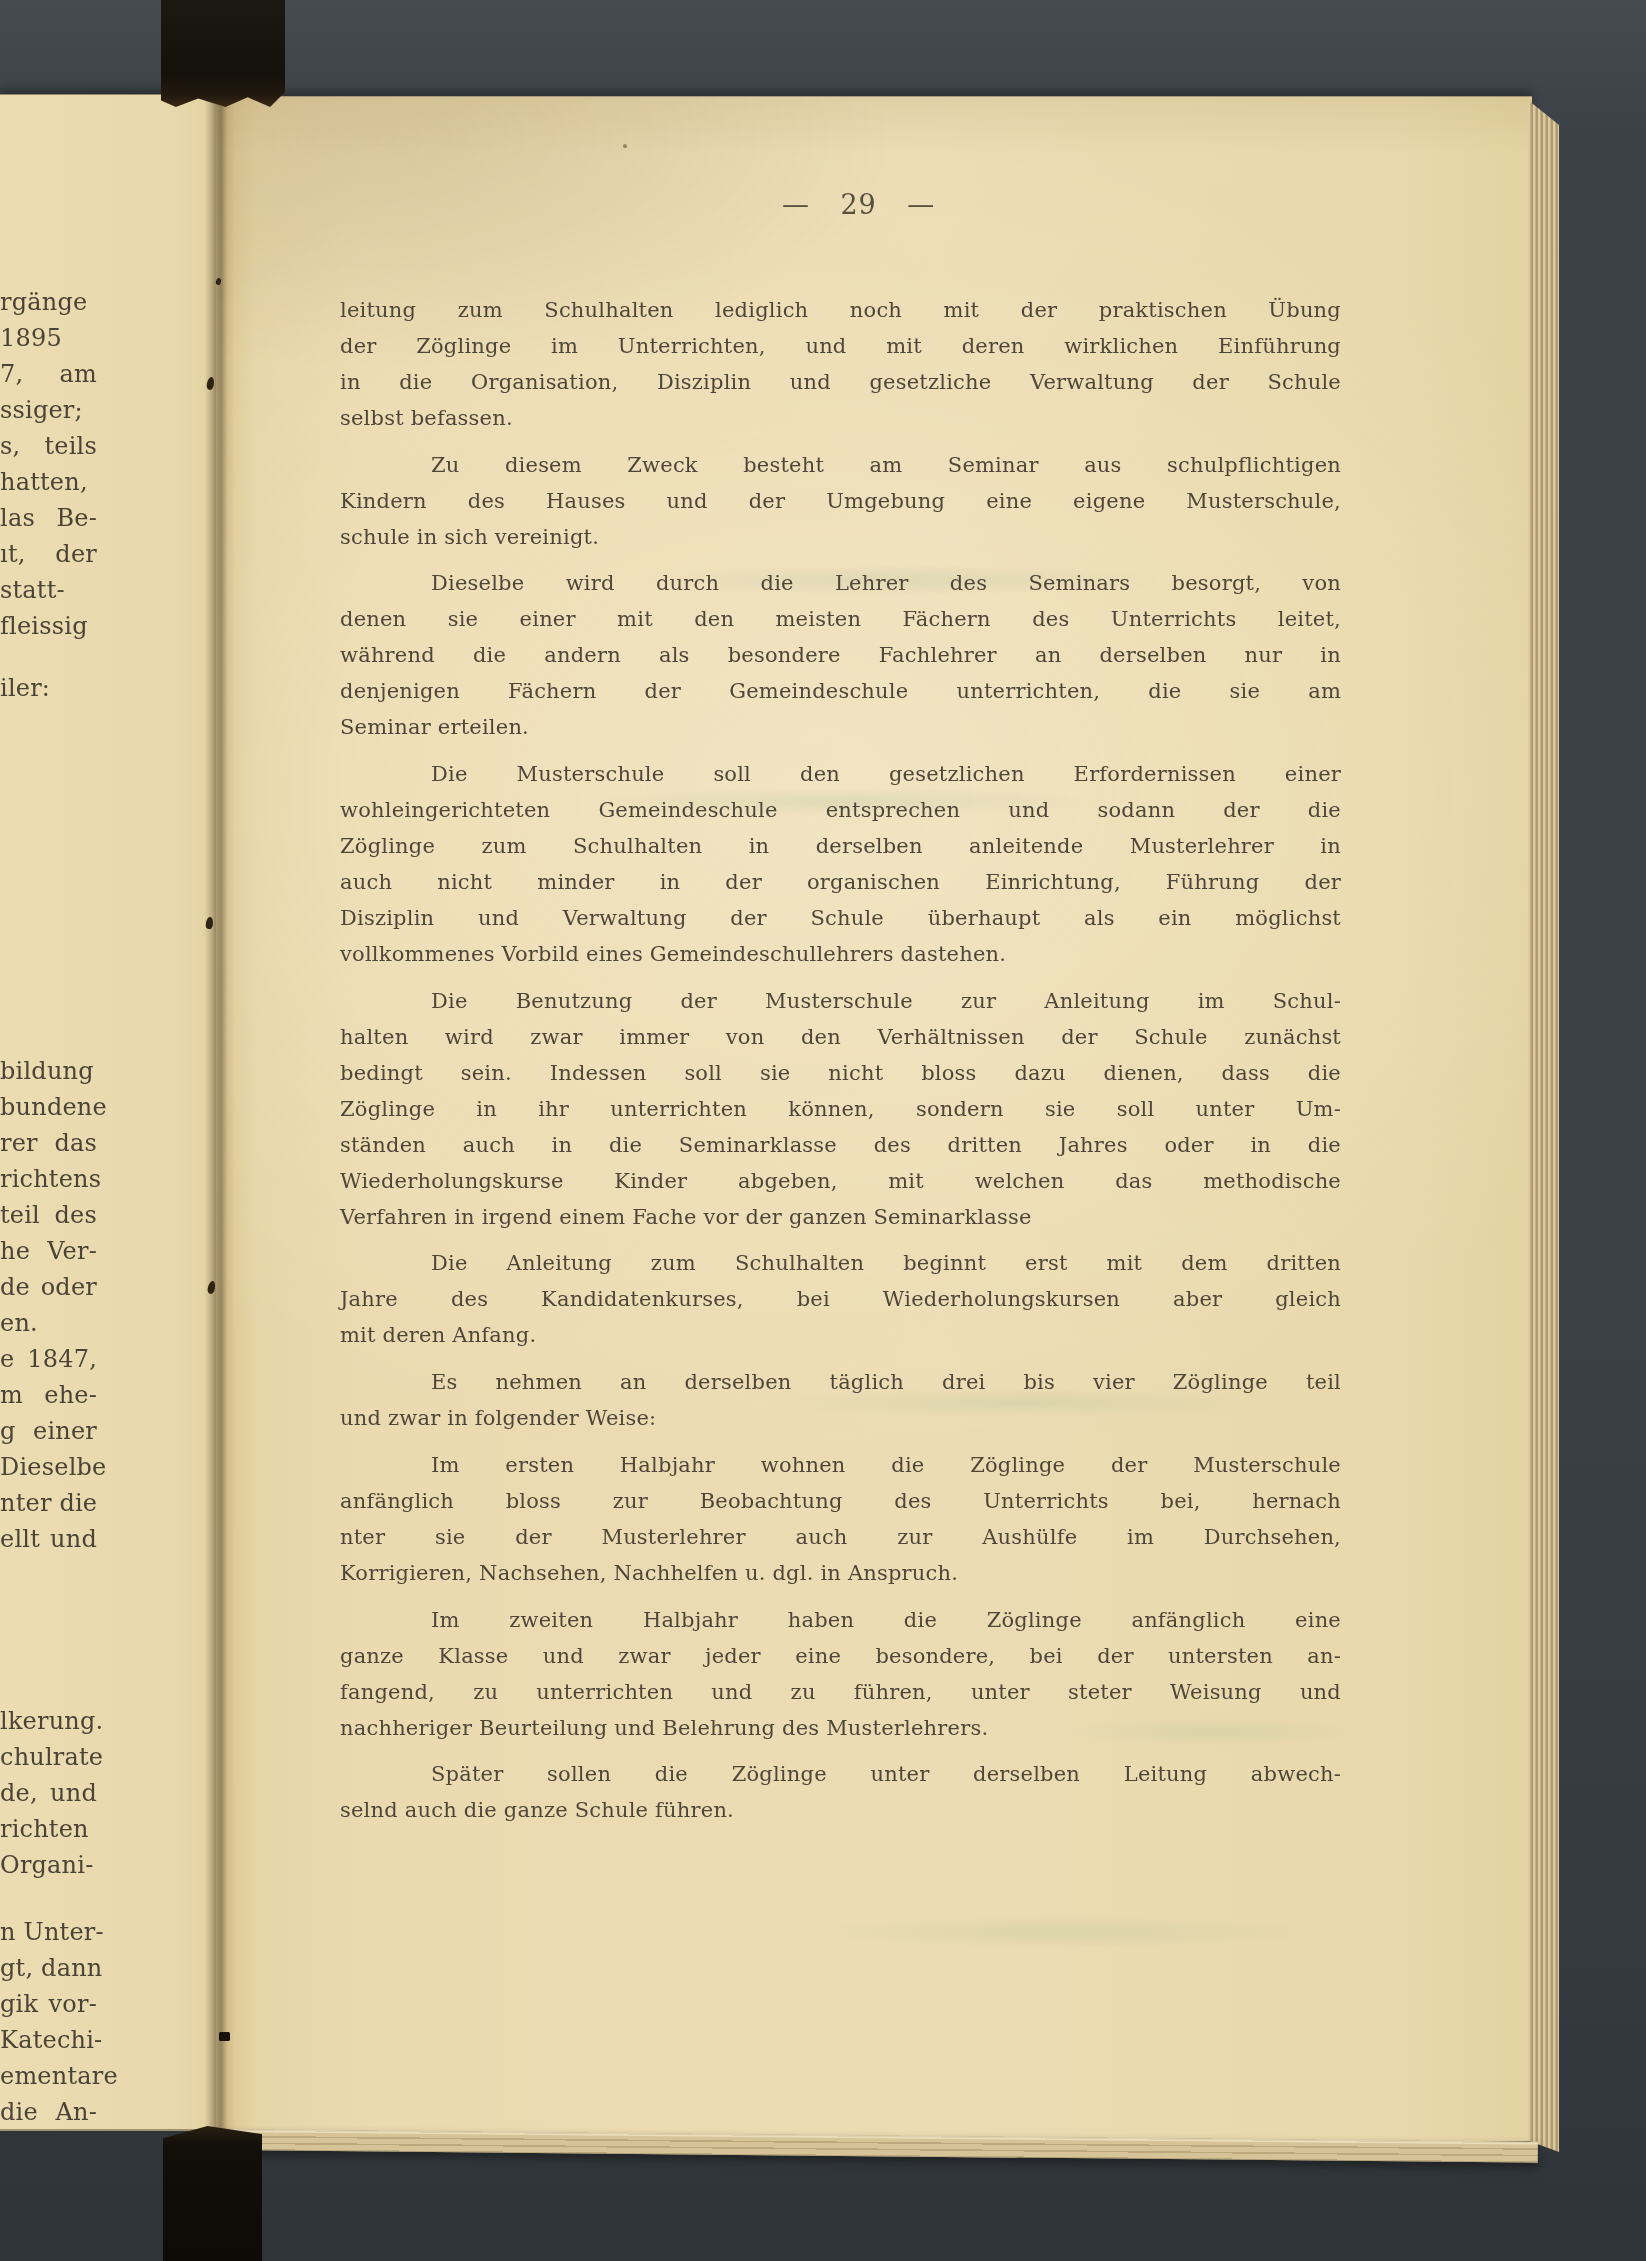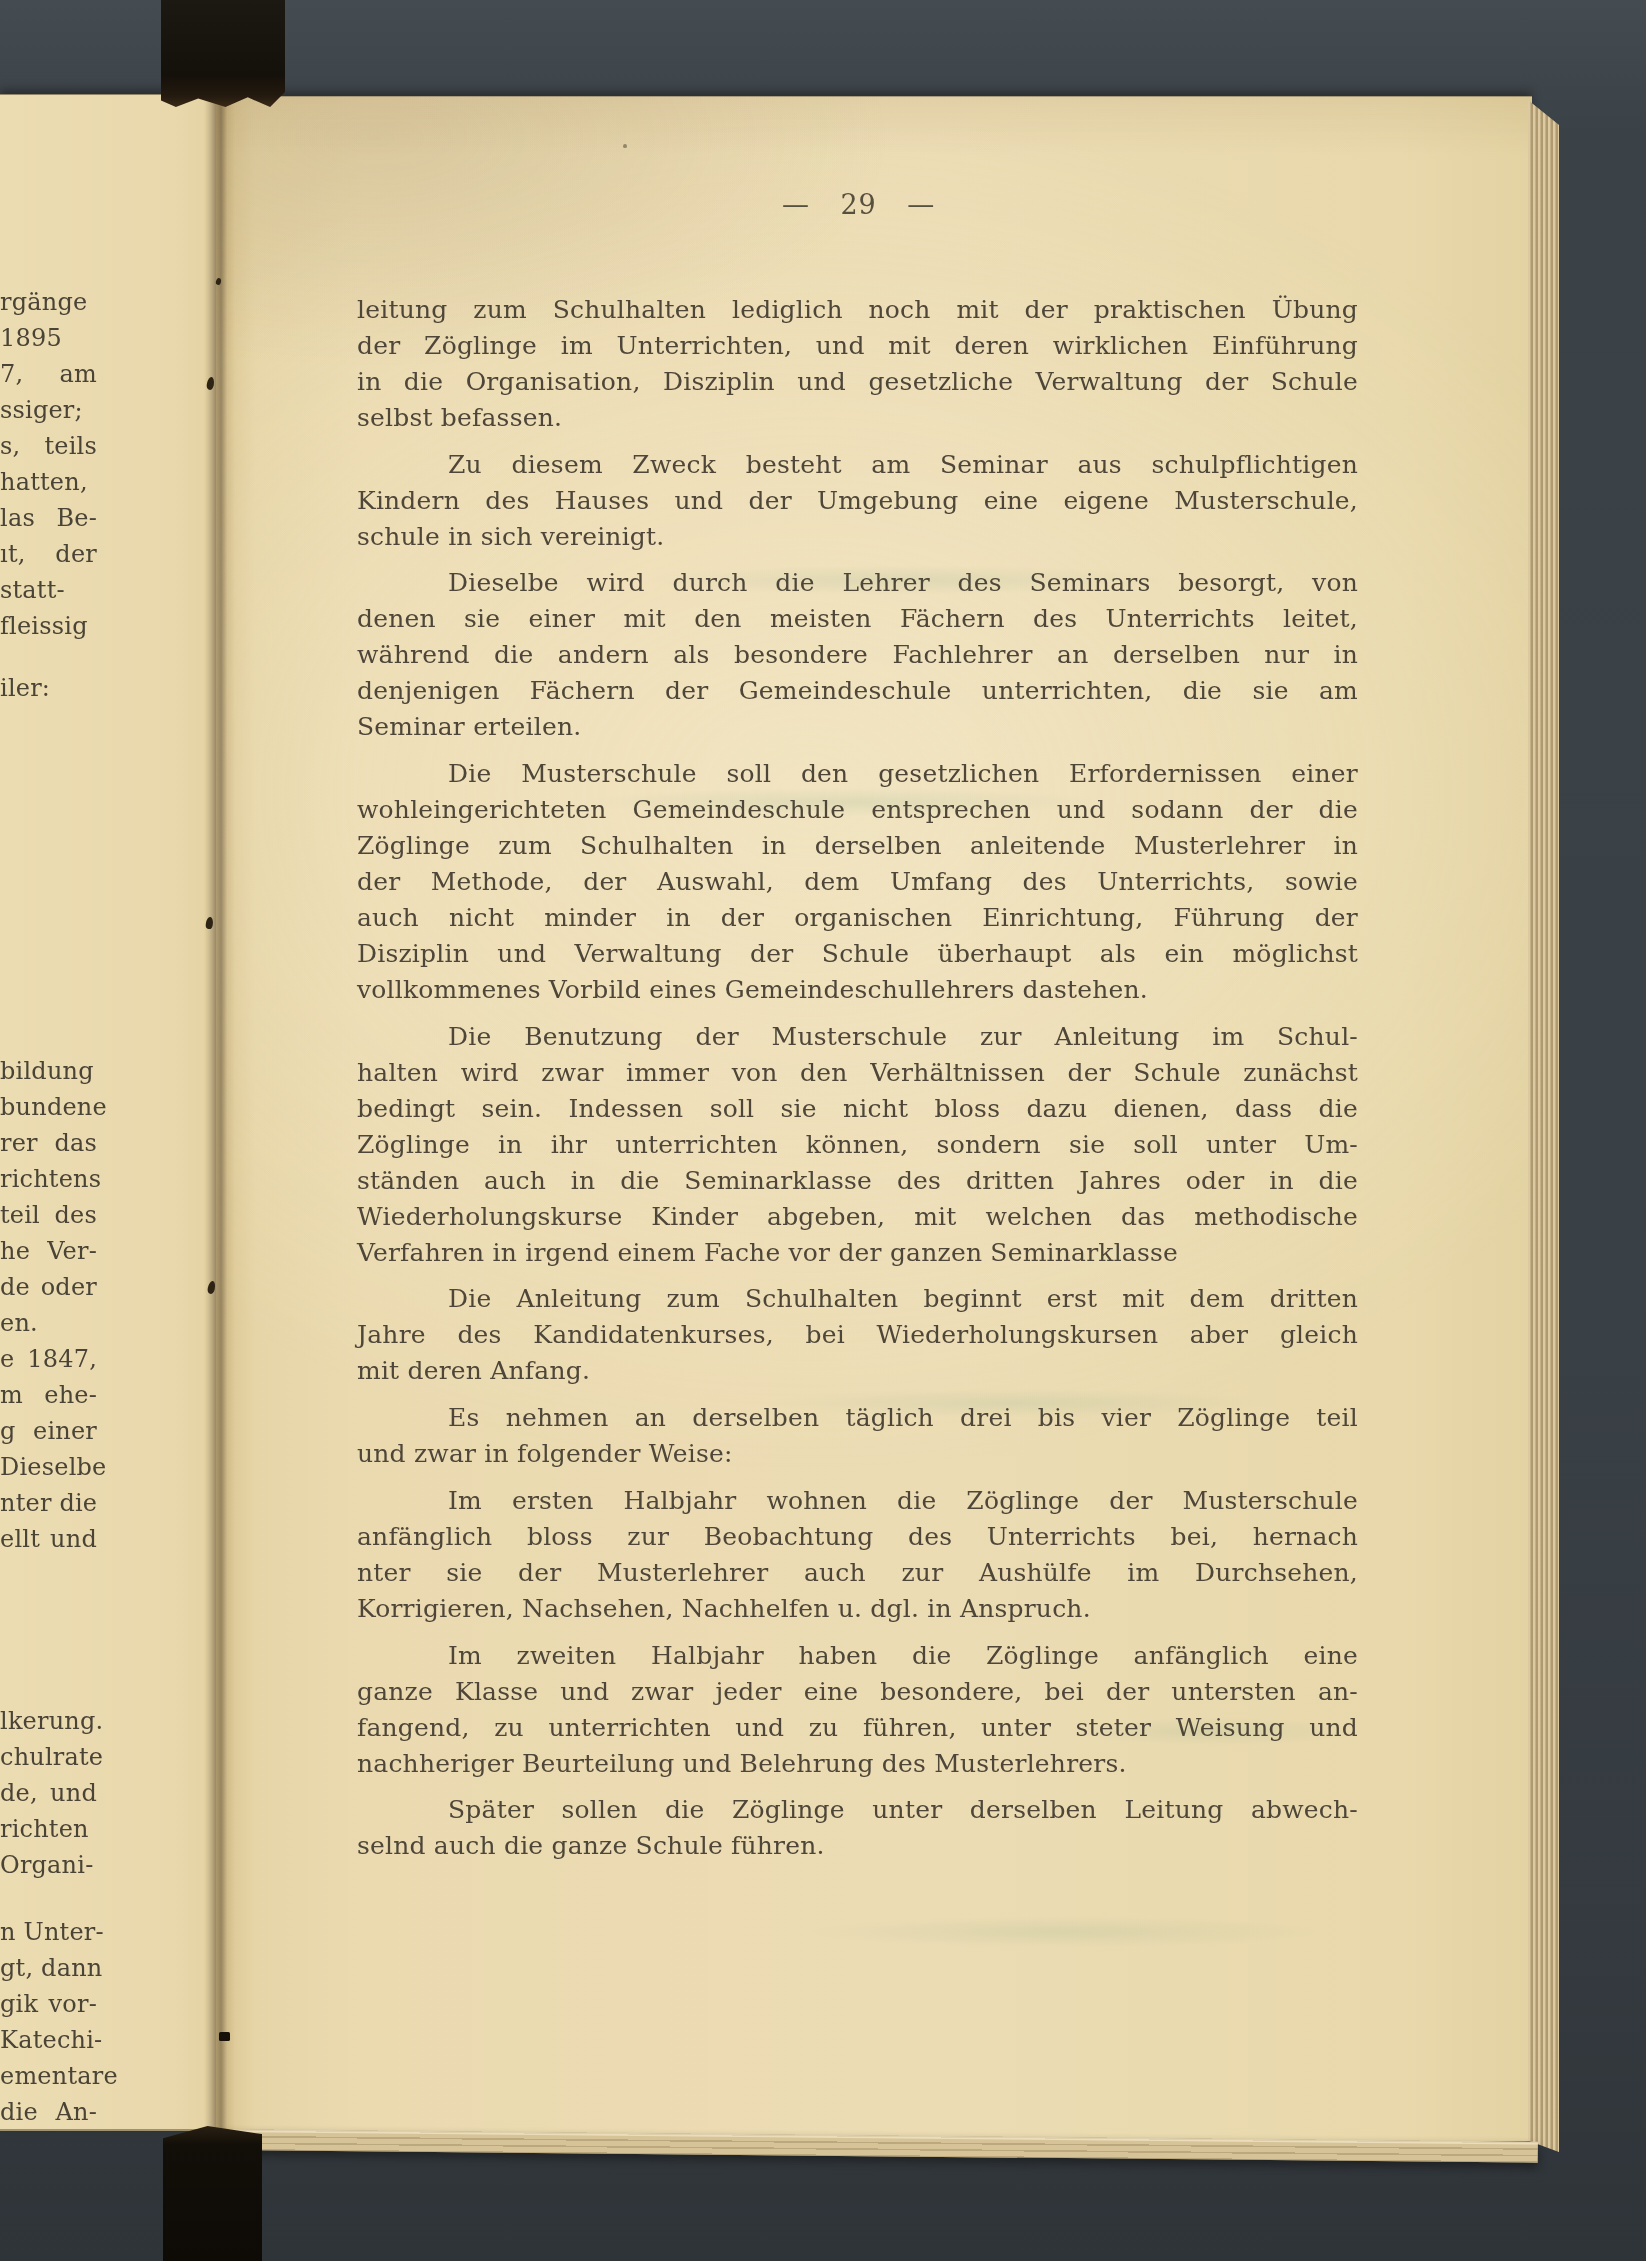--- a/index.html
+++ b/index.html
@@ -46,22 +46,22 @@
   .sm3{left:484px;top:1288px;width:626px;height:36px;}
   .sm4{left:814px;top:1617px;width:362px;height:35px;}
   .sm5{left:525px;top:1815px;width:642px;height:40px;}
 
   .page-number{
     position:absolute;left:142px;top:92px;width:1001px;
     text-align:center;font-size:27px;color:#56503f;
     word-spacing:21.4px;letter-spacing:0.8px;
   }
   .text-col{
-    position:absolute;left:141px;top:195px;width:1001px;
-    font-size:25px;color:#4e4739;letter-spacing:0.2px;
+    position:absolute;left:124px;top:195px;width:1001px;
+    font-size:21px;color:#4e4739;letter-spacing:0.2px;
   }
   .para{margin:0 0 10.7px 0;}
   .tline{line-height:36px;text-align:justify;text-align-last:justify;}
   .para .tline:last-child{text-align-last:left;}
   .para.indented .tline:first-child{text-indent:91px;}
   .italic{}
 
   
   .crease{
     position:absolute;left:204px;top:94px;width:31px;height:2039px;
@@ -191,21 +191,20 @@
           <div class="tline"><span>Dieselbe wird durch </span><span class="italic">die Lehrer</span><span> des Seminars besorgt, von</span></div>
           <div class="tline">denen sie einer mit den meisten Fächern des Unterrichts leitet,</div>
           <div class="tline">während die andern als besondere Fachlehrer an derselben nur in</div>
           <div class="tline">denjenigen Fächern der Gemeindeschule unterrichten, die sie am</div>
           <div class="tline">Seminar erteilen.</div>
         </div>
       <div class="para indented">
           <div class="tline">Die Musterschule soll den gesetzlichen Erfordernissen einer</div>
           <div class="tline">wohleingerichteten Gemeindeschule entsprechen und sodann der die</div>
           <div class="tline">Zöglinge zum Schulhalten in derselben anleitende Musterlehrer in</div>
-          <div class="tline">der Methode, der Auswahl, dem Umfang des Unterrichts, sowie</div>
           <div class="tline">auch nicht minder in der organischen Einrichtung, Führung der</div>
           <div class="tline">Disziplin und Verwaltung der Schule überhaupt als ein möglichst</div>
           <div class="tline">vollkommenes Vorbild eines Gemeindeschullehrers dastehen.</div>
         </div>
       <div class="para indented">
           <div class="tline">Die Benutzung der Musterschule zur Anleitung im Schul-</div>
           <div class="tline">halten wird zwar immer von den Verhältnissen der Schule zunächst</div>
           <div class="tline">bedingt sein.  Indessen soll sie nicht bloss dazu dienen, dass die</div>
           <div class="tline">Zöglinge in ihr unterrichten können, sondern sie soll unter Um-</div>
           <div class="tline">ständen auch in die Seminarklasse des dritten Jahres oder in die</div>

